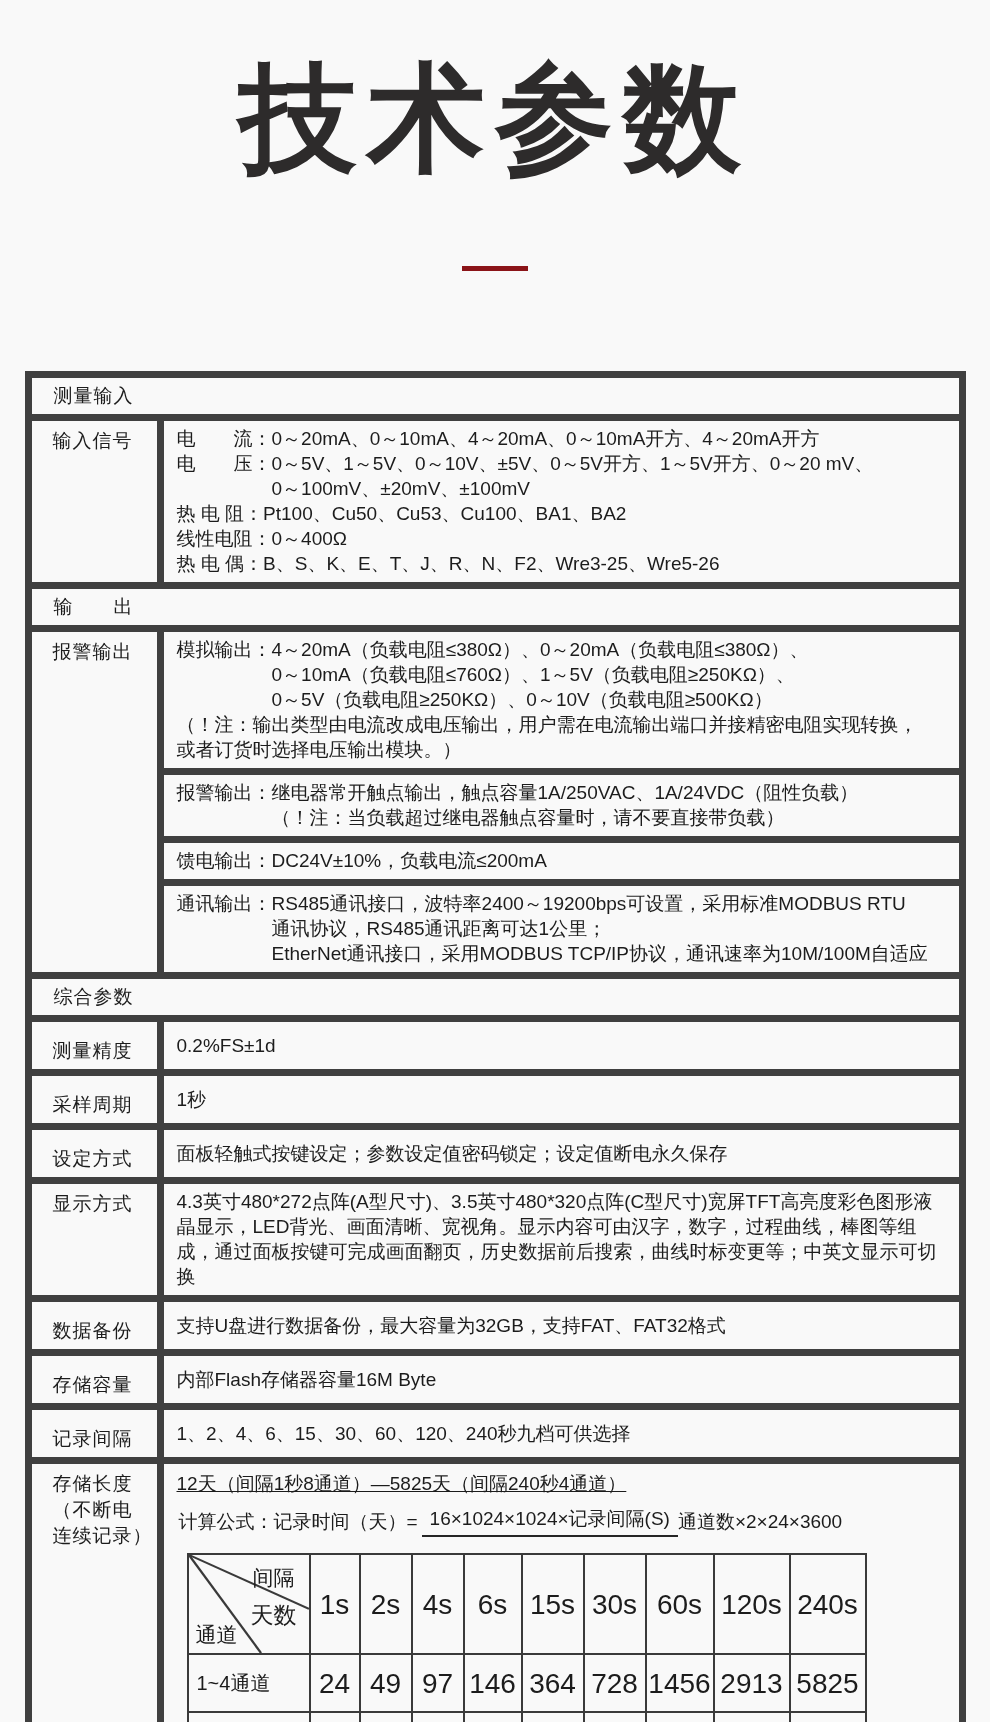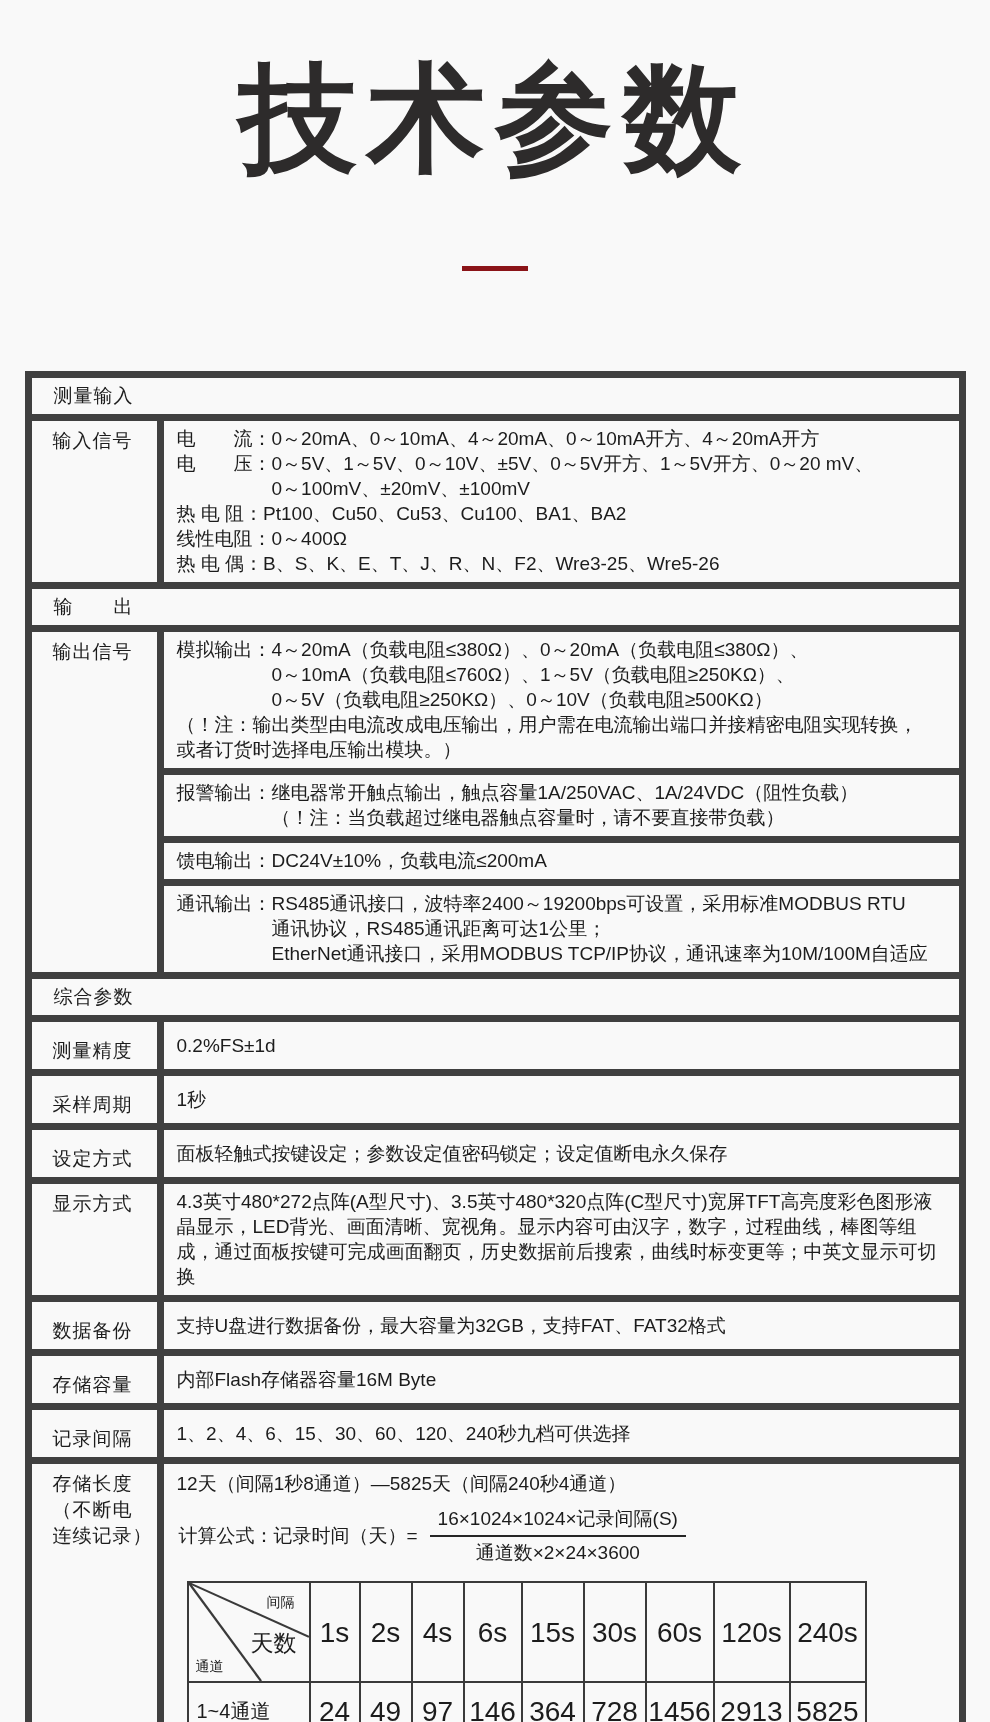--- a/index.html
+++ b/index.html
@@ -60,23 +60,23 @@
 
   
   .formula{
     display:flex;
     align-items:center;
     margin:10px 0 4px 2px;
   }
   .formula .prefix{white-space:pre;}
   .frac{
     display:inline-flex;
-    flex-direction:column;
+    flex-direction:row;
     text-align:center;
-    margin-left:12px;
+    margin-left:4px;
   }
   .frac .num{padding:0 8px 4px 8px;border-bottom:2px solid #262626;}
   .frac .den{padding-top:3px;}
 
   
   table.days{
     border-collapse:collapse;
     margin:16px 0 14px 10px;
     table-layout:fixed;
   }
@@ -90,27 +90,27 @@
   table.days tr.head td{height:98px;}
   table.days tr.data td{height:56px;}
   table.days td.rowlab{
     text-align:left;
     padding-left:8px;
     font-size:20px;
     letter-spacing:0;
   }
   td.corner{position:relative;}
   td.corner svg{position:absolute;left:0;top:0;width:100%;height:100%;display:block;}
-  td.corner span{position:absolute;font-size:14px;line-height:1;}
+  td.corner span{position:absolute;font-size:21px;line-height:1;}
   .c-int{top:12px;right:14px;}
   .c-days{bottom:26px;right:12px;font-size:23px !important;text-align:right;}
   .c-chan{bottom:8px;left:7px;}
 
   .note{margin-top:16px;}
-  .range-line{margin-top:2px;}
+  .range-line{margin-top:2px;text-decoration:underline;}
 </style>
 </head>
 <body>
 
 <div class="page">
 
   <h1 class="title">技术参数</h1>
   <div class="red-divider"></div>
 
   <table class="spec">
@@ -132,21 +132,21 @@
 热 电 阻：Pt100、Cu50、Cu53、Cu100、BA1、BA2
 线性电阻：0～400Ω
 热 电 偶：B、S、K、E、T、J、R、N、F2、Wre3-25、Wre5-26</td>
     </tr>
 
     <tr>
       <td class="sec" colspan="2">输　　出</td>
     </tr>
 
     <tr>
-      <td class="label top" rowspan="4">输出信号</td>
+      <td class="label top" rowspan="4">报警输出</td>
       <td class="content pre">模拟输出：4～20mA（负载电阻≤380Ω）、0～20mA（负载电阻≤380Ω）、
 　　　　　0～10mA（负载电阻≤760Ω）、1～5V（负载电阻≥250KΩ）、
 　　　　　0～5V（负载电阻≥250KΩ）、0～10V（负载电阻≥500KΩ）
 （！注：输出类型由电流改成电压输出，用户需在电流输出端口并接精密电阻实现转换，
 或者订货时选择电压输出模块。）</td>
     </tr>
     <tr>
       <td class="content pre">报警输出：继电器常开触点输出，触点容量1A/250VAC、1A/24VDC（阻性负载）
 　　　　　（！注：当负载超过继电器触点容量时，请不要直接带负载）</td>
     </tr>

